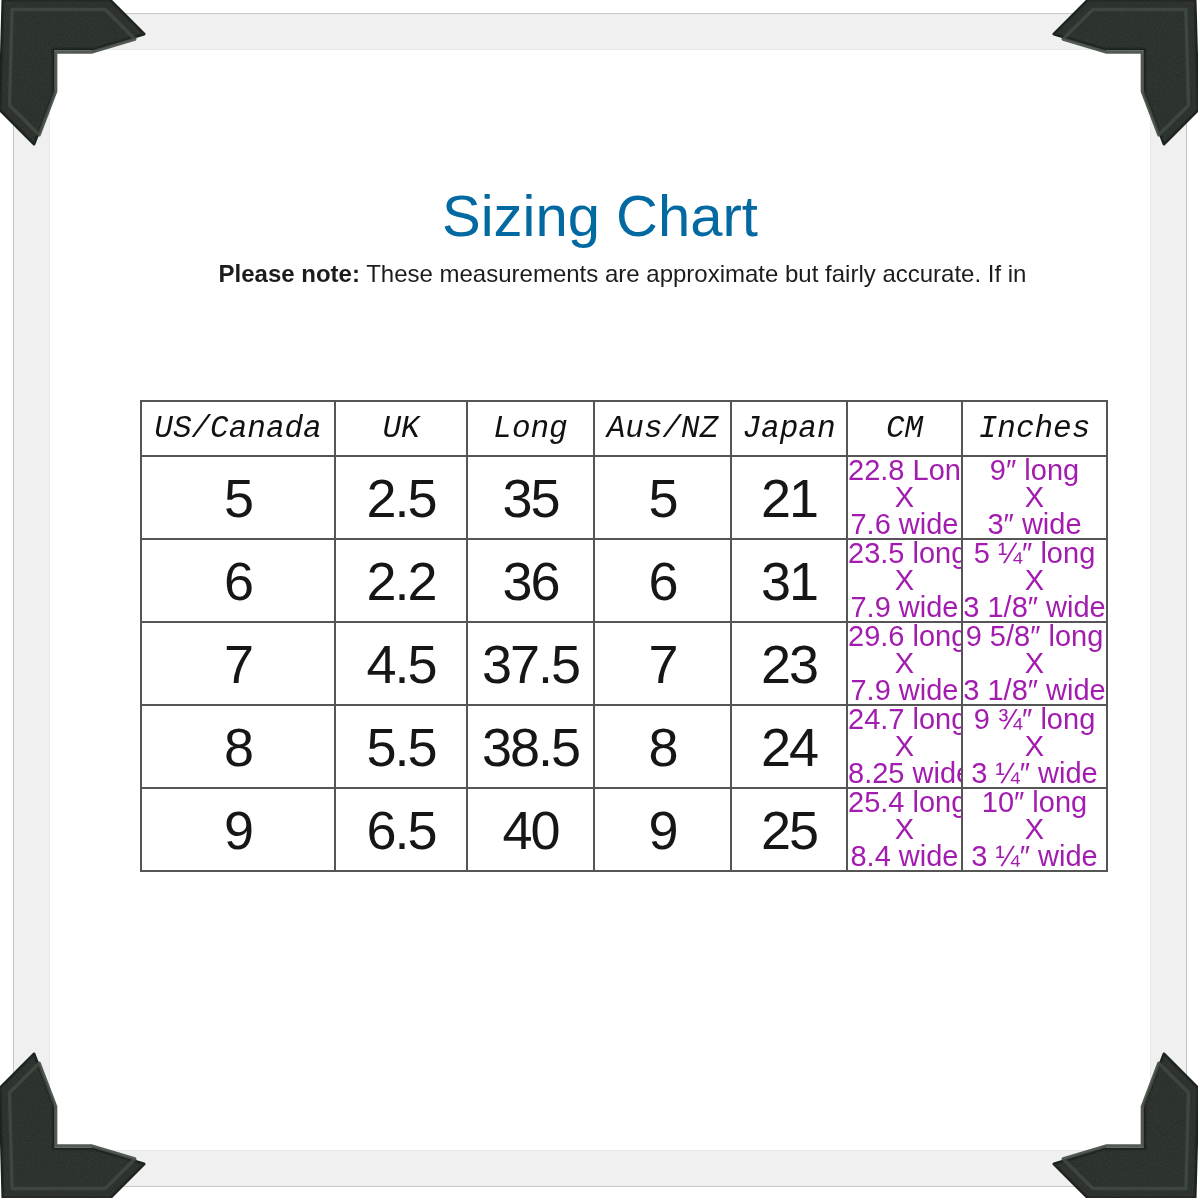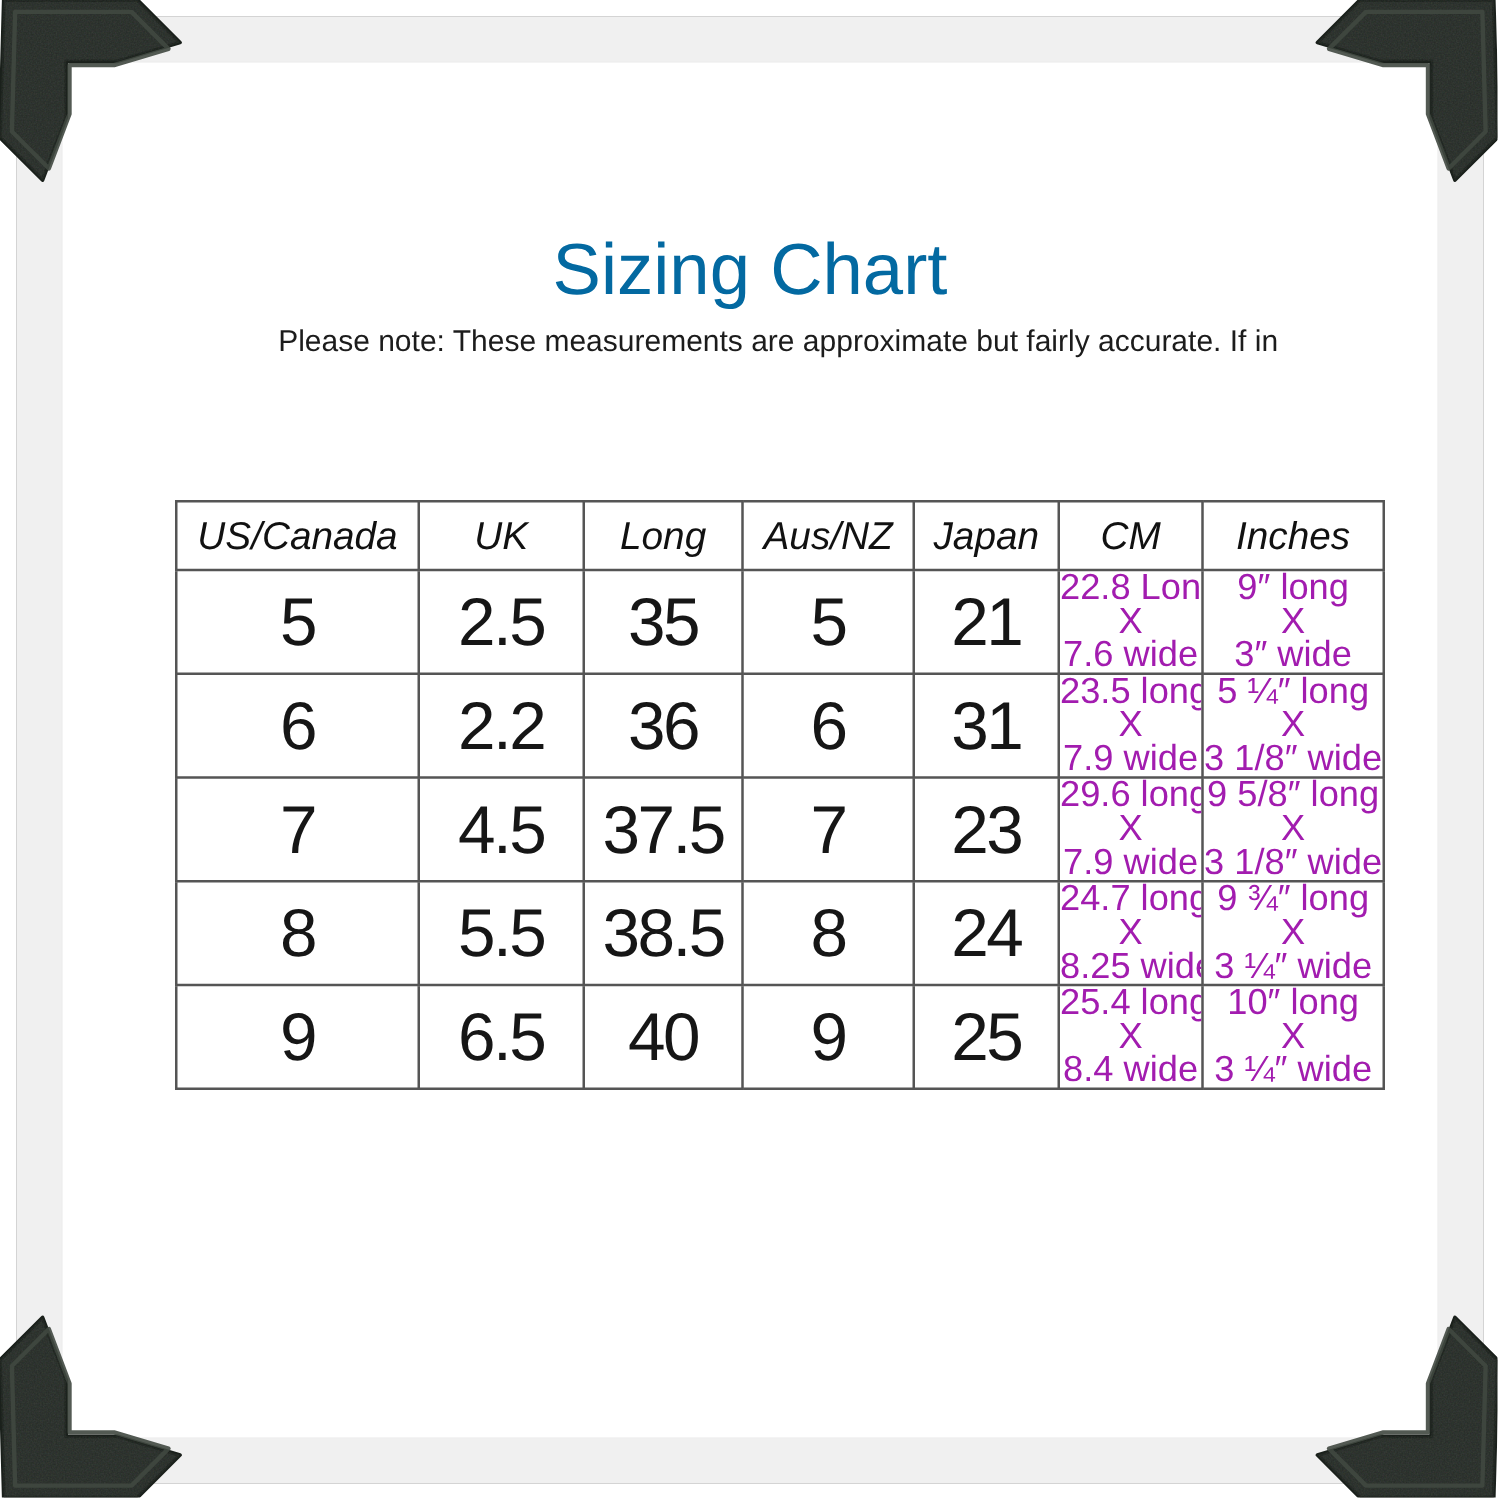--- a/index.html
+++ b/index.html
@@ -25,33 +25,33 @@
   .felt-ridge { fill:none; stroke:#404840; stroke-width:4;   stroke-linejoin:round; opacity:.9; }
   
   .title {
     position:absolute; top:146px; left:0; width:100%; text-align:center;
     font-size:58px; line-height:70px; font-weight:400; color:#0369a1; z-index:5;margin-top:35px;
   }
   .note {
     position:absolute; top:253px; left:150px; width:900px; text-align:center;
     font-size:24px; line-height:42px; color:#1c1c1c; z-index:5;
   }
-  .note b { font-weight:400;margin-left:45px; }
+  .note b { font-weight:700;margin-left:45px; }
   table.sizing {
     position:absolute; left:140px; top:400px; width:966px;
     border-collapse:collapse; table-layout:fixed; z-index:5;
     border:2px solid #4c4c4c;
   }
   .sizing th, .sizing td {
     border:2px solid #555555; padding:0; text-align:center; vertical-align:middle;
     overflow:hidden;
   }
   .sizing thead th {
     height:53px;
-    font-family:Liberation Sans, sans-serif;
+    font-family:Liberation Mono, monospace;
     font-style:italic; font-weight:400; font-size:31px; color:#111111;
   }
   .sizing td.num { height:80px; font-size:54px; letter-spacing:-2px; color:#161616; }
   .sizing td.meas { font-size:29px; line-height:27px; letter-spacing:0; color:#a21caf; }
   .meas div { white-space:nowrap; }
 </style>
 </head>
 <body>
 
 <div class="mat-line"></div>

